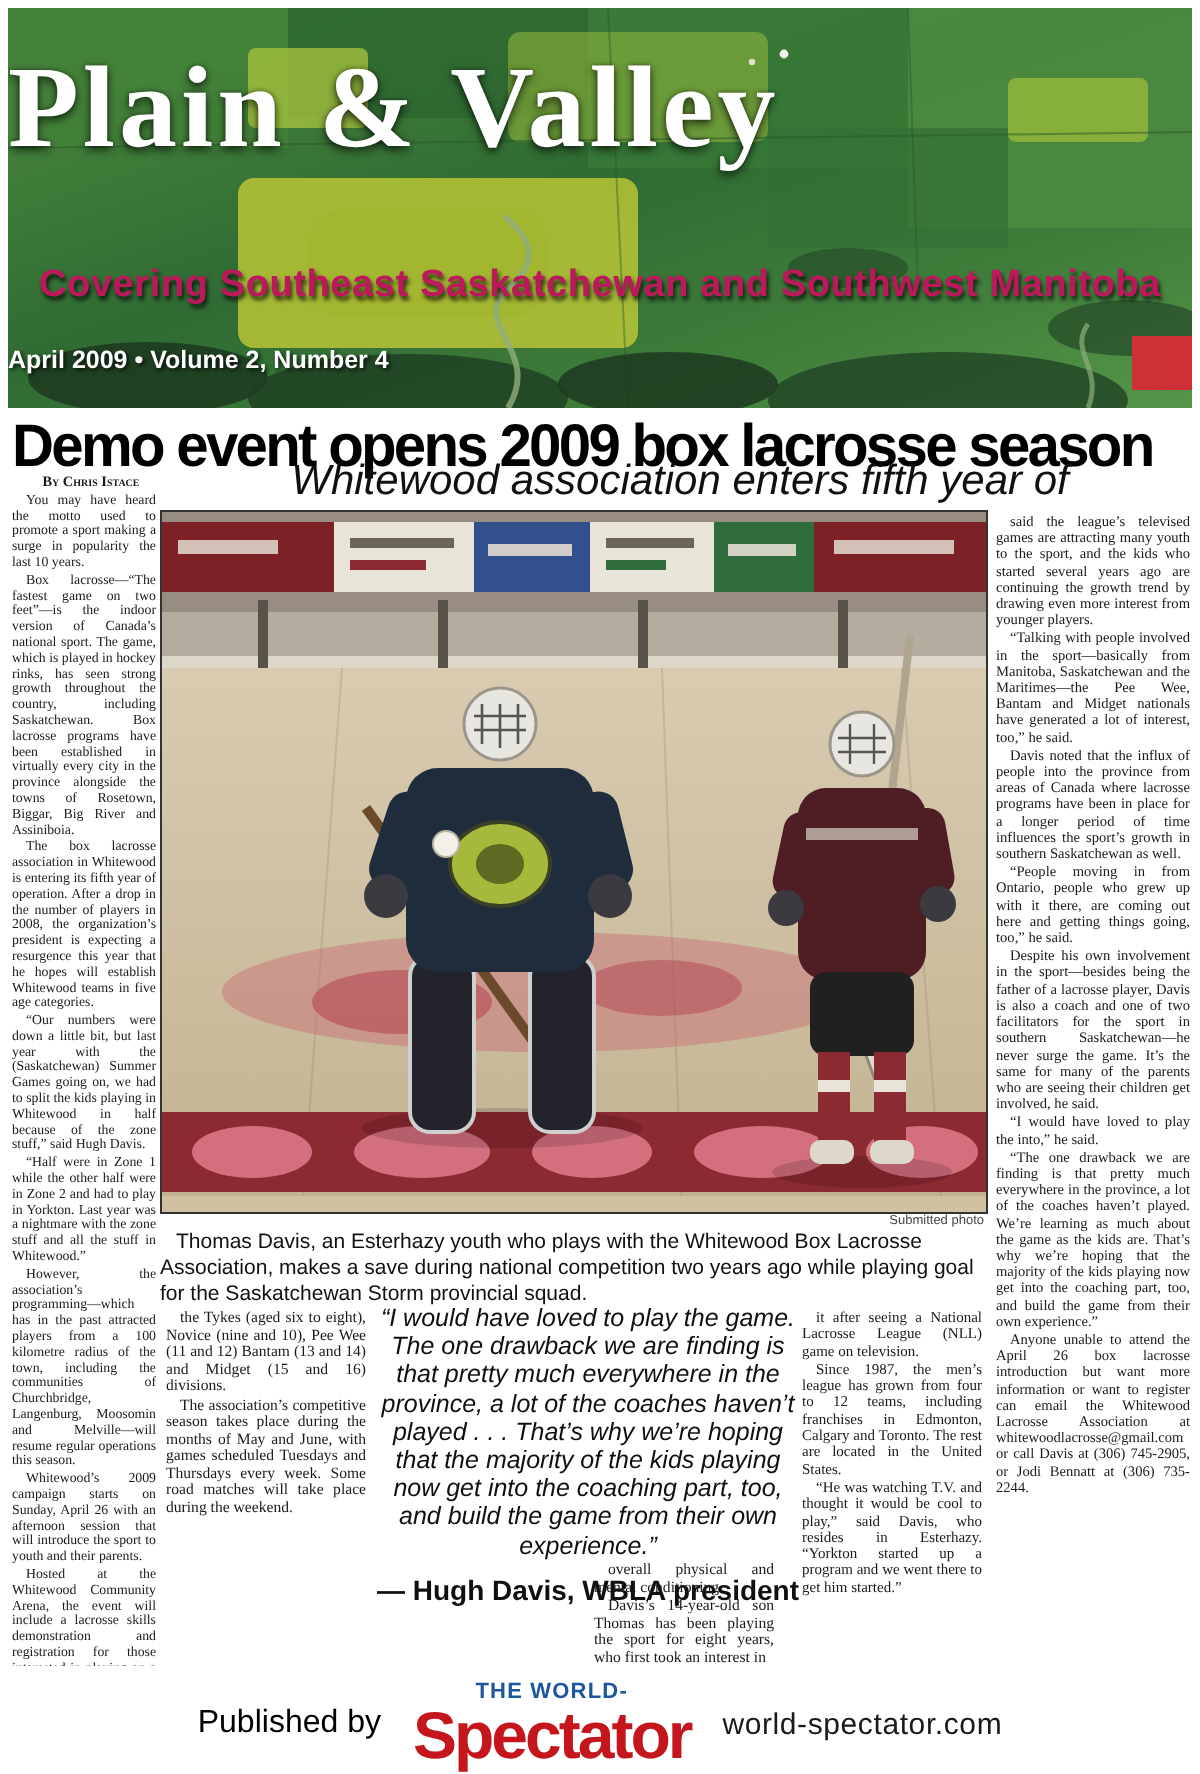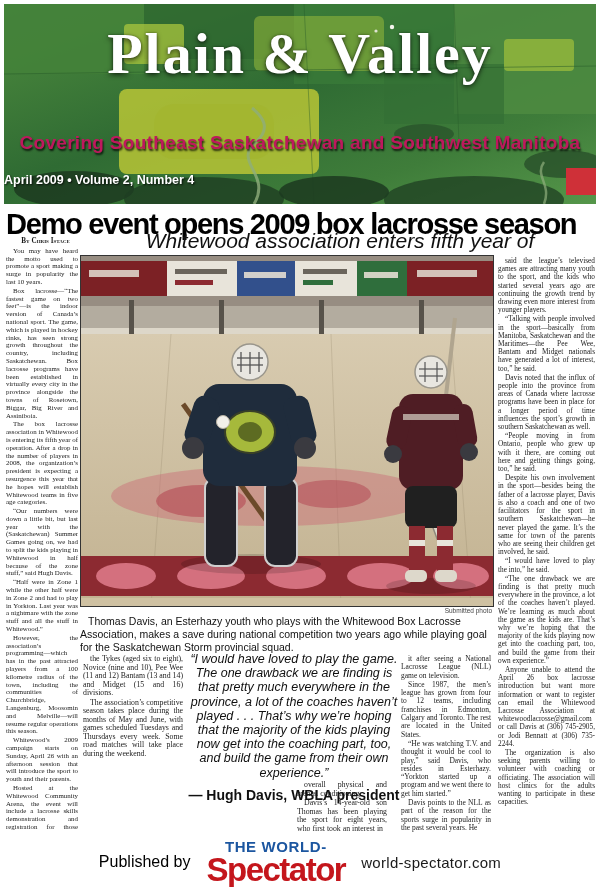--- a/index.html
+++ b/index.html
@@ -1,21 +1,21 @@
 <!DOCTYPE html>
 <html><head>
 <meta charset="utf-8">
 <style>
   html,body{margin:0;padding:0;background:#e9e9e9;}
   .page{position:relative;width:600px;height:887px;background:#ffffff;overflow:hidden;
         font-family:"Liberation Sans",sans-serif;}
   
   .masthead{position:absolute;left:4px;top:4px;width:592px;height:200px;overflow:hidden;}
   .masthead svg{position:absolute;left:0;top:0;width:100%;height:100%;}
-  .mast-title{position:absolute;left:0;top:16px;width:100%;text-align:center;
+  .mast-title{position:absolute;left:0;top:16px;width:100%;
     font-family:"Liberation Serif",serif;font-weight:bold;font-size:58px;color:#ffffff;
     letter-spacing:2px;text-shadow:0 2px 5px rgba(0,0,0,.65),0 0 2px rgba(0,0,0,.4);}
   .mast-tagline{position:absolute;left:0;top:128px;width:100%;text-align:center;
     font-weight:bold;font-size:19px;color:#be185d;letter-spacing:.3px;
     text-shadow:1px 2px 2px rgba(0,0,0,.75);}
   .mast-dateline{position:absolute;left:0;top:169px;width:100%;text-align:left;
     font-weight:bold;font-size:12.5px;color:#ffffff;text-shadow:1px 1px 2px rgba(0,0,0,.8);}
   .mast-redbox{position:absolute;right:0;top:164px;width:30px;height:27px;background:#cf3038;}
   
   .headline{position:absolute;left:6px;top:207px;width:592px;white-space:nowrap;
@@ -45,21 +45,21 @@
     line-height:13px;color:#111;text-indent:8px;}
   
   .pullquote{position:absolute;left:186px;top:652px;width:216px;text-align:center;color:#101010;}
   .pq-text{font-style:italic;font-size:12.5px;line-height:14.2px;margin:0;}
   .pq-attr{font-weight:bold;font-size:14px;margin-top:7px;}
   
   .footer{position:absolute;left:0;top:838px;width:600px;height:48px;display:flex;
     align-items:center;justify-content:center;gap:16px;background:#fff;}
   .published-by{font-size:16px;color:#000;}
   .logo{text-align:center;line-height:1;}
-  .logo-top{font-weight:bold;font-size:15px;letter-spacing:.6px;color:#1c56a0;}
+  .logo-top{font-weight:bold;font-size:11px;letter-spacing:.6px;color:#1c56a0;}
   .logo-main{font-weight:bold;font-size:33px;letter-spacing:-1.5px;color:#c4161c;margin-top:-1px;}
   .website{font-size:15px;color:#1a1a1a;letter-spacing:.3px;}
 </style>
 </head>
 <body>
 
 <div class="page">
 
   <div class="masthead">
     <svg viewBox="0 0 592 200" preserveAspectRatio="none">
@@ -229,33 +229,31 @@
   </div>
 
   <div class="col col4">
     <p>overall physical and mental conditioning.</p>
     <p>Davis’s 14-year-old son Thomas has been playing the sport for eight years, who first took an interest in</p>
   </div>
   <div class="col col5">
     <p>it after seeing a National Lacrosse League (NLL) game on television.</p>
     <p>Since 1987, the men’s league has grown from four to 12 teams, including franchises in Edmonton, Calgary and Toronto. The rest are located in the United States.</p>
     <p>“He was watching T.V. and thought it would be cool to play,” said Davis, who resides in Esterhazy. “Yorkton started up a program and we went there to get him started.”</p>
-    <p>Davis points to the NLL as part of the reason for the sports surge in popularity in the past several years. He</p>
   </div>
 
   <div class="col col6">
     <p>said the league’s televised games are attracting many youth to the sport, and the kids who started several years ago are continuing the growth trend by drawing even more interest from younger players.</p>
     <p>“Talking with people involved in the sport—basically from Manitoba, Saskatchewan and the Maritimes—the Pee Wee, Bantam and Midget nationals have generated a lot of interest, too,” he said.</p>
     <p>Davis noted that the influx of people into the province from areas of Canada where lacrosse programs have been in place for a longer period of time influences the sport’s growth in southern Saskatchewan as well.</p>
     <p>“People moving in from Ontario, people who grew up with it there, are coming out here and getting things going, too,” he said.</p>
-    <p>Despite his own involvement in the sport—besides being the father of a lacrosse player, Davis is also a coach and one of two facilitators for the sport in southern Saskatchewan—he never played the game. It’s the same for town of the parents who are seeing their children get involved, he said.</p>
+    <p>Despite his own involvement in the sport—besides being the father of a lacrosse player, Davis is also a coach and one of two facilitators for the sport in southern Saskatchewan—he never surge the game. It’s the same for many of the parents who are seeing their children get involved, he said.</p>
     <p>“I would have loved to play the into,” he said.</p>
     <p>“The one drawback we are finding is that pretty much everywhere in the province, a lot of the coaches haven’t played. We’re learning as much about the game as the kids are. That’s why we’re hoping that the majority of the kids playing now get into the coaching part, too, and build the game from their own experience.”</p>
     <p>Anyone unable to attend the April 26 box lacrosse introduction but want more information or want to register can email the Whitewood Lacrosse Association at whitewoodlacrosse@gmail.com or call Davis at (306) 745-2905, or Jodi Bennatt at (306) 735-2244.</p>
-    <p>The organization is also seeking parents willing to volunteer with coaching or officiating. The association will host clinics for the adults wanting to participate in these capacities.</p>
   </div>
 
   <div class="footer">
     <span class="published-by">Published by</span>
     <div class="logo">
       <div class="logo-top">THE WORLD-</div>
       <div class="logo-main">Spectator</div>
     </div>
     <span class="website">world-spectator.com</span>
   </div>

